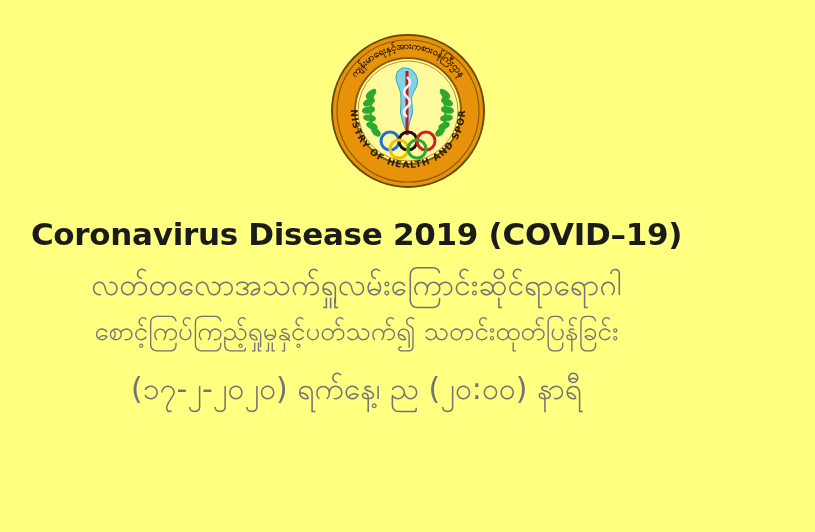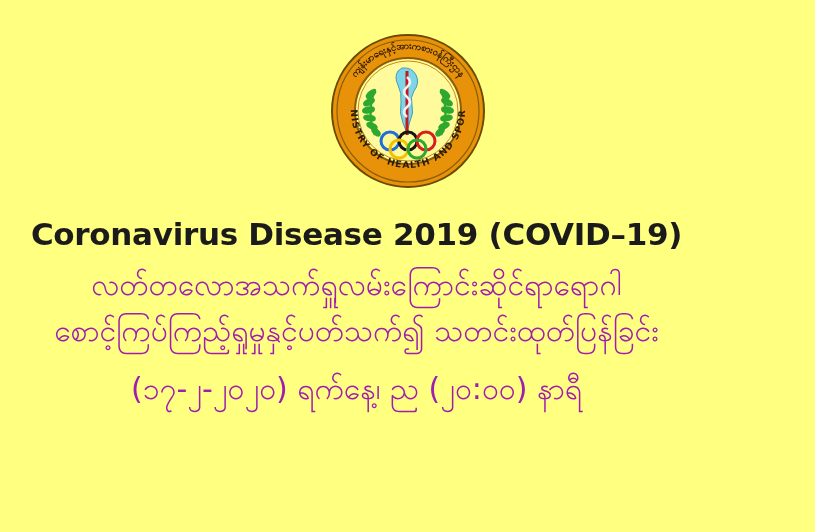--- a/index.html
+++ b/index.html
@@ -59,27 +59,27 @@
     letter-spacing: -0.3px;
     color: #1b1b1b;
     line-height: 40px;
     margin: 0 0 8px 0;
     white-space: nowrap;
   }
 
   .line-mm {
     font-family: "DejaVu Sans", "Liberation Sans", sans-serif;
     font-size: 30px;
-    color: #a21caf;
+    color: #737373;
     line-height: 46px;
     margin: 0;
     white-space: nowrap;
   }
   .line-mm.l1 { font-size: 30px; letter-spacing: 0px; }
-  .line-mm.l2 { font-size: 30px; letter-spacing: 0px; }
+  .line-mm.l2 { font-size: 26px; letter-spacing: 0px; }
   .line-mm.l3 { font-size: 30px; letter-spacing: 0px; margin-top: 12px; text-align: center; }
 </style>
 </head>
 <body>
 
 <div class="slide">
 
   <div class="emblem-wrap">
     <div class="emblem">
       <svg viewBox="0 0 160 160" xmlns="http://www.w3.org/2000/svg" aria-hidden="true">

